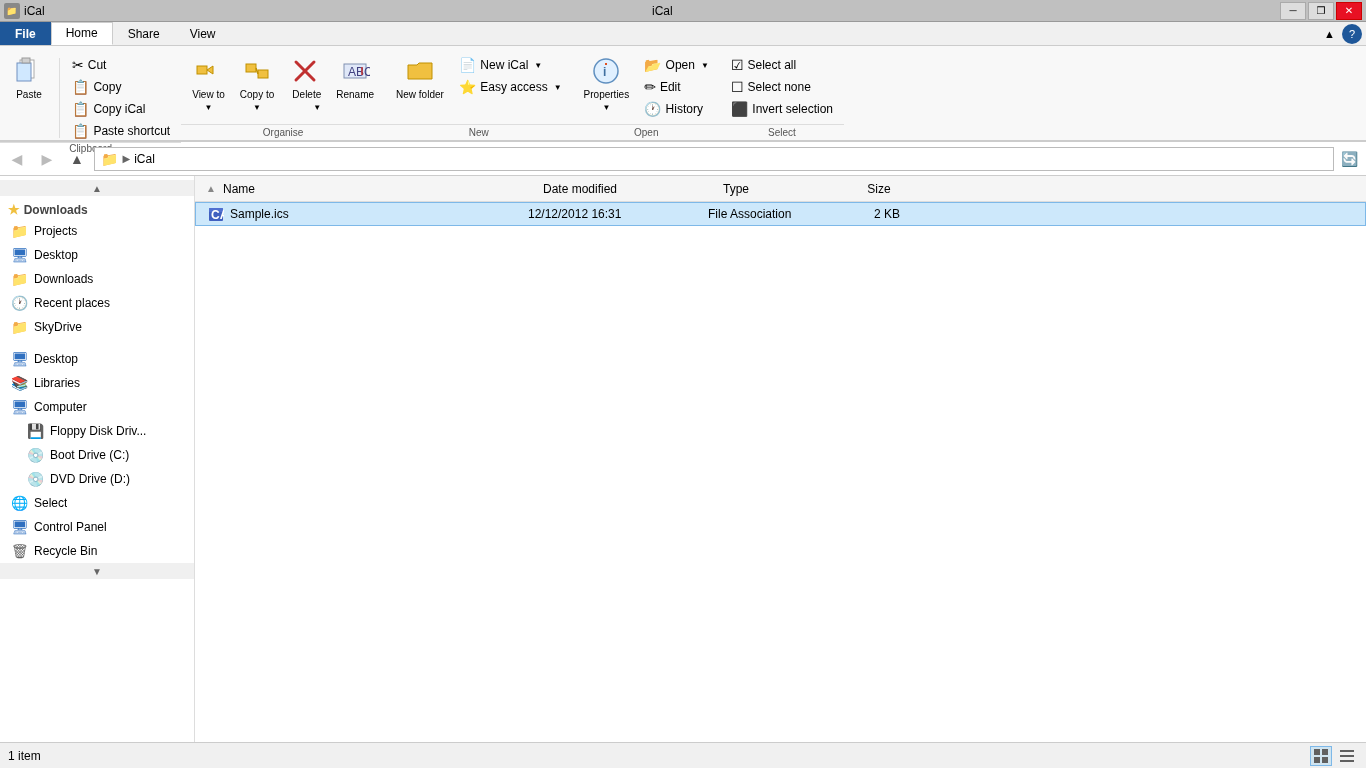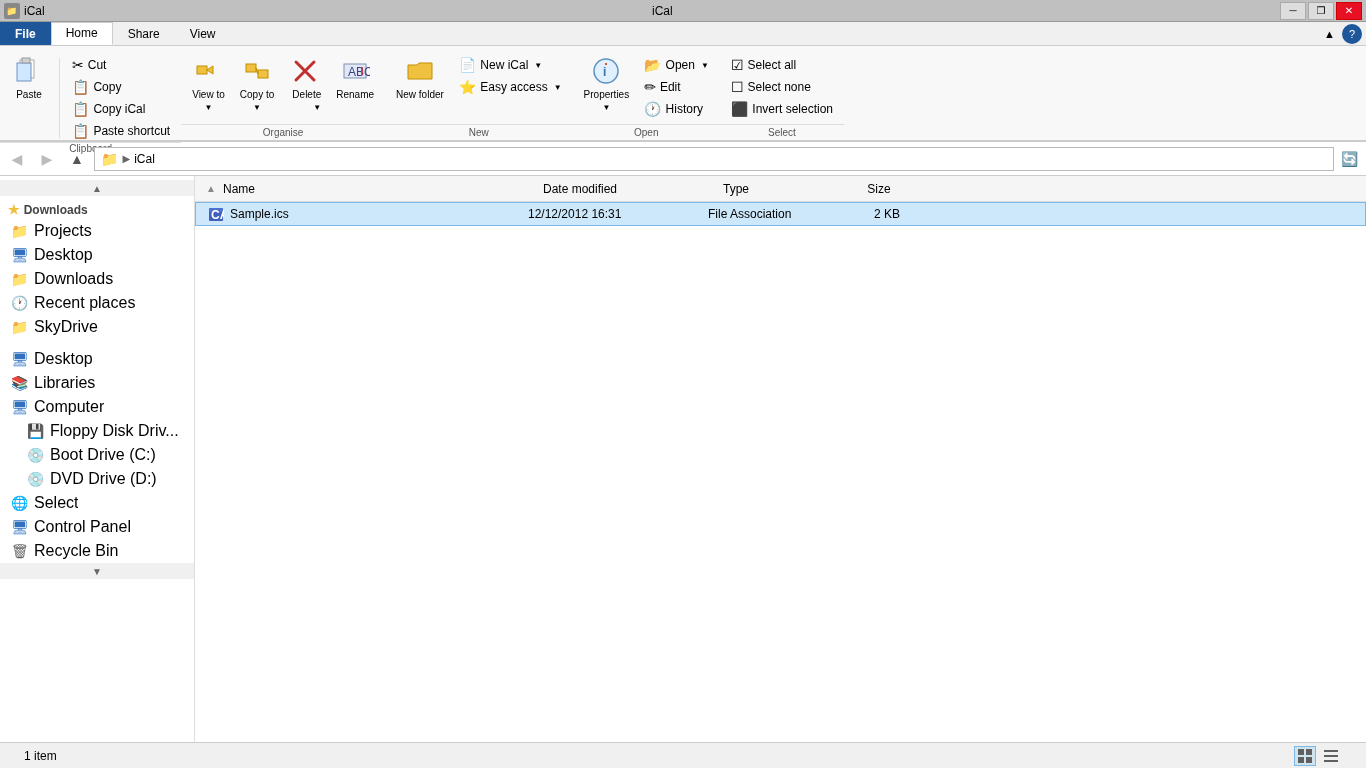--- a/index.html
+++ b/index.html
@@ -193,21 +193,21 @@
       display: flex;
       align-items: center;
       padding: 3px 8px 3px 12px;
       cursor: pointer;
       height: 24px;
       gap: 6px;
       font-size: 12px;
       color: #000;
     }
     .sidebar-icon { width: 16px; height: 16px; flex-shrink: 0; display: flex; align-items: center; justify-content: center; font-size: 14px; }
-    .sidebar-label { font-size: 16px; white-space: nowrap; overflow: hidden; text-overflow: ellipsis; }
+    .sidebar-label { font-size: 12px; white-space: nowrap; overflow: hidden; text-overflow: ellipsis; }
 
     .sidebar-header {
       display: flex;
       align-items: center;
       padding: 6px 8px 2px 8px;
       cursor: pointer;
       font-size: 11px;
       color: #444;
       font-weight: bold;
       gap: 4px;
@@ -278,21 +278,21 @@
     .file-icon { width: 16px; height: 16px; flex-shrink: 0; display: flex; align-items: center; justify-content: center; }
 
     
     .status-bar {
       height: 26px;
       background: #f0f0f0;
       border-top: 1px solid #ccc;
       display: flex;
       align-items: center;
       justify-content: space-between;
-      padding: 0 24px;
+      padding: 0 8px;
       font-size: 12px;
     }
     .status-right { display: flex; gap: 4px; }
     .view-btn {
       width: 22px; height: 20px;
       border: 1px solid transparent;
       background: transparent;
       cursor: pointer;
       display: flex; align-items: center; justify-content: center;
       font-size: 14px;

